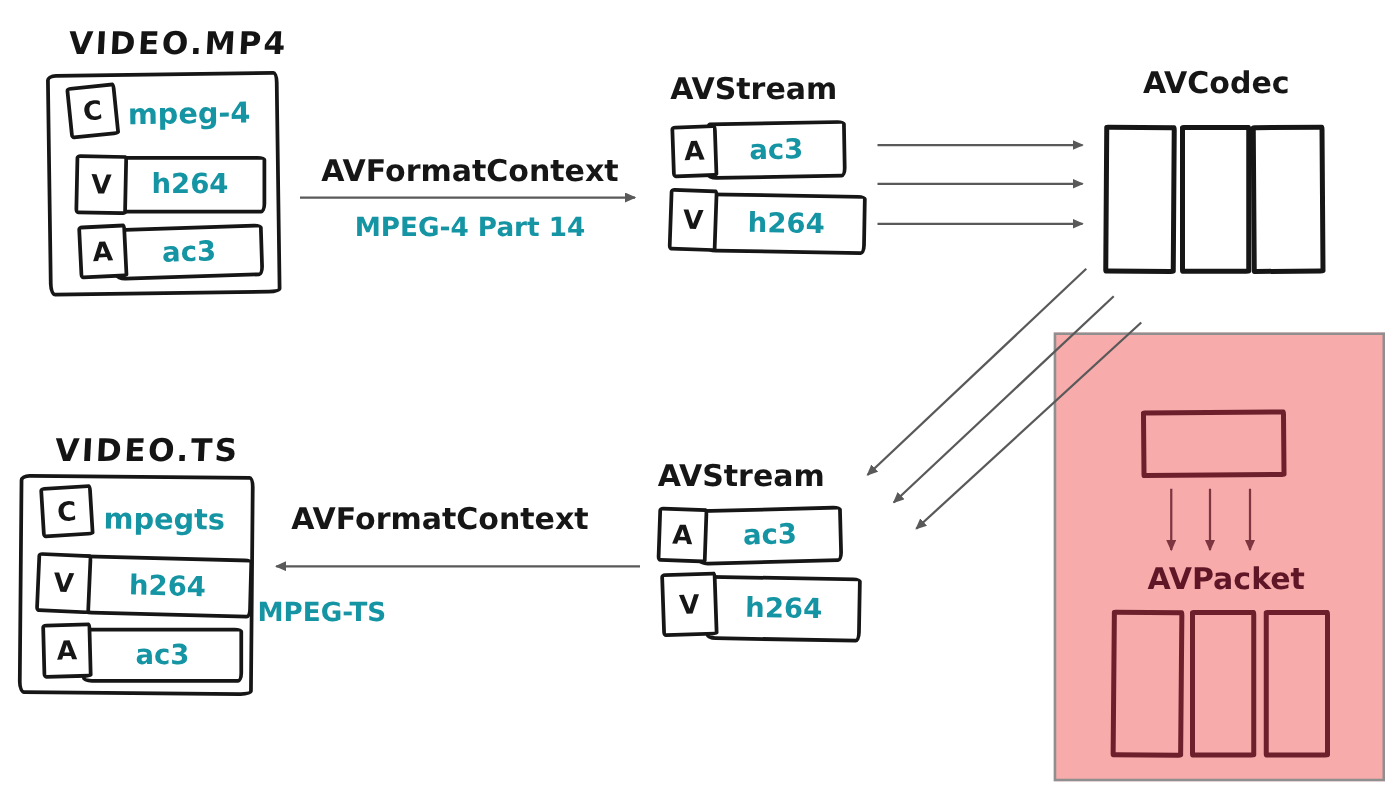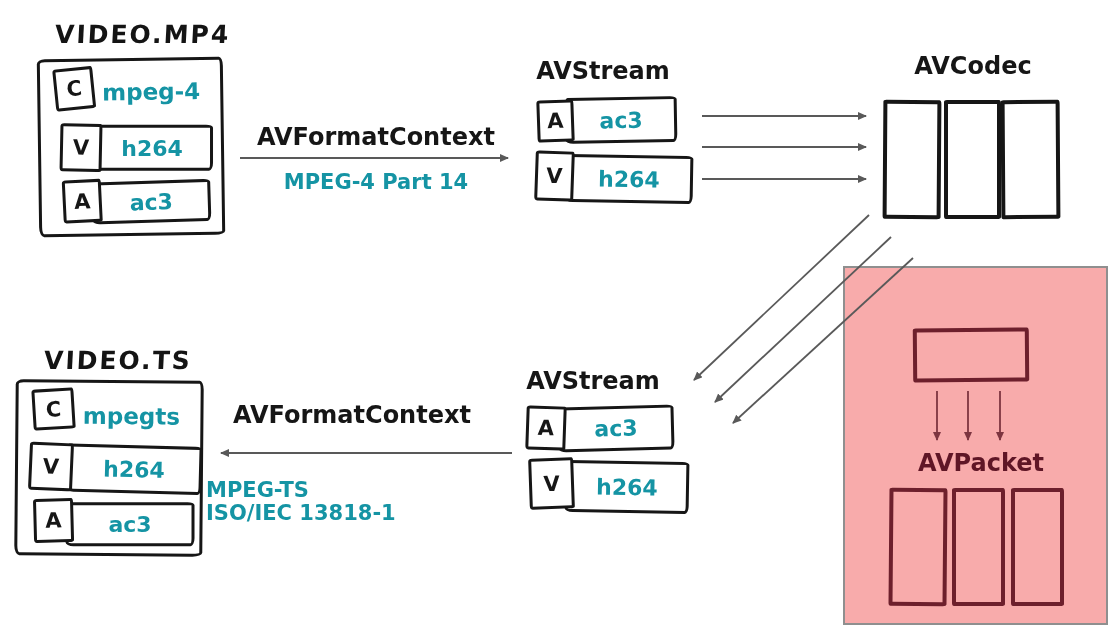--- a/index.html
+++ b/index.html
@@ -87,21 +87,20 @@
     <span class="teal lbl">ac3</span>
   </div>
   <div class="badge abs" style="left:529px;top:458px;width:39px;height:45px;transform:rotate(-2deg);z-index:3;">V</div>
   <div class="bar abs" style="left:565px;top:461px;width:118px;height:46px;transform:rotate(1deg);z-index:2;">
     <span class="teal lbl">h264</span>
   </div>
 
   <div class="abs title" style="left:206px;top:402px;width:292px;">AVFormatContext</div>
   <div class="abs teal" style="left:206px;top:461px;width:292px;text-align:left;font-size:21px;line-height:23px;margin-top:18px;">
     <div>MPEG-TS</div>
-    <div>ISO/IEC 13818-1</div>
   </div>
 
   <div class="abs hand" style="left:44px;top:346px;">VIDEO.TS</div>
   <div class="abs card" style="left:15px;top:380px;width:182px;height:170px;transform:rotate(0.5deg);z-index:2;">
     <div class="badge" style="left:14px;top:6px;width:36px;height:35px;transform:rotate(-4deg);">C</div>
     <div class="cardlabel teal" style="left:52px;top:20px;width:122px;">mpegts</div>
     <div class="badge" style="left:11px;top:60px;width:38px;height:42px;transform:rotate(2deg);">V</div>
     <div class="bar" style="left:48px;top:62px;width:130px;height:42px;transform:rotate(1deg);">
       <span class="teal lbl">h264</span>
     </div>

